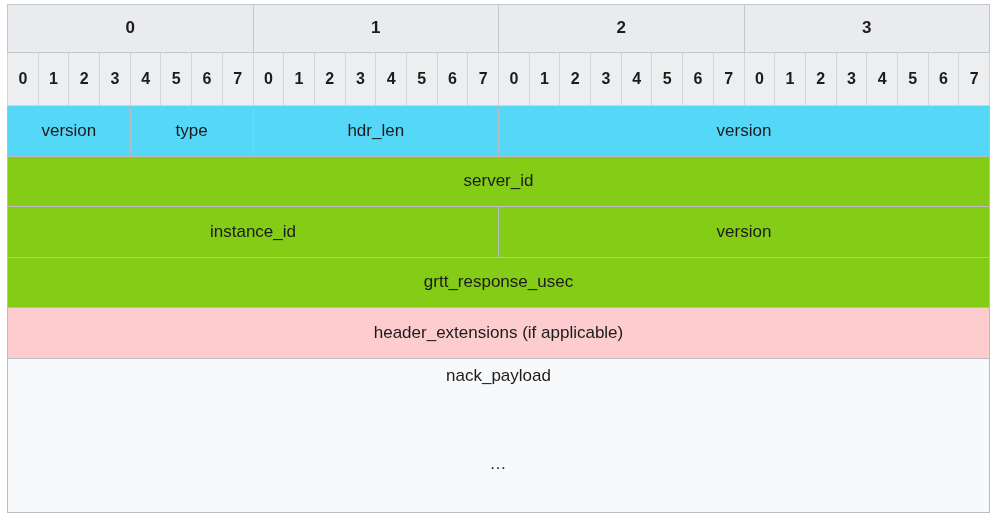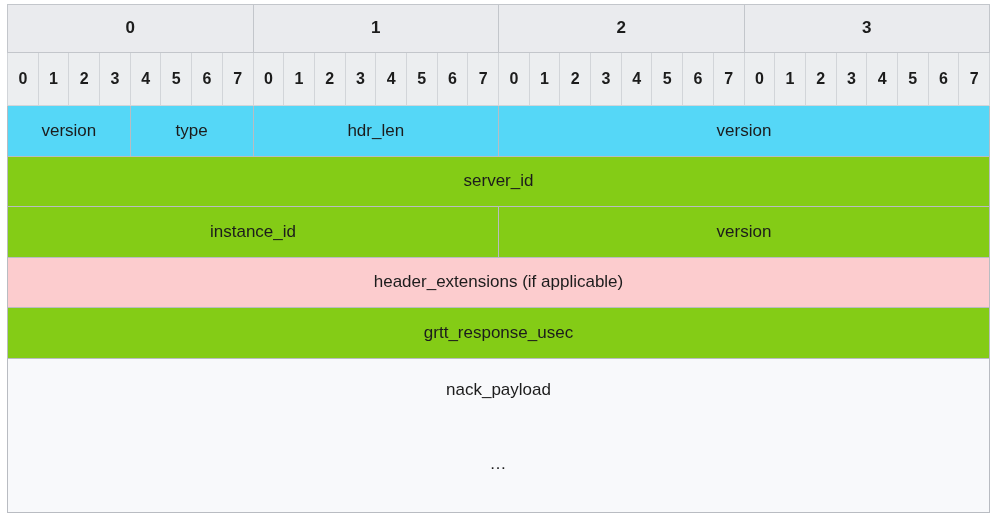--- a/index.html
+++ b/index.html
@@ -77,21 +77,21 @@
     vertical-align: top;
   }
 
   .payload-inner {
     position: relative;
     height: 100%;
     width: 100%;
   }
   .payload-label {
     position: absolute;
-    top: 22px;
+    top: 8px;
     left: 0;
     right: 0;
     text-align: center;
     font-size: 17px;
   }
   .payload-ellipsis {
     position: absolute;
     top: 96px;
     left: 0;
     right: 0;
@@ -187,24 +187,24 @@
           <td colspan="16" class="c-strong">version</td>
         </tr>
         <tr class="field-row">
           <td colspan="32" class="c-light">server_id</td>
         </tr>
         <tr class="field-row">
           <td colspan="16" class="c-light">instance_id</td>
           <td colspan="16" class="c-light">version</td>
         </tr>
         <tr class="field-row">
+          <td colspan="32" class="c-light">grtt_response_usec</td>
+        </tr>
+        <tr class="field-row">
           <td colspan="32" class="c-pink">header_extensions (if applicable)</td>
-        </tr>
-        <tr class="field-row">
-          <td colspan="32" class="c-light">grtt_response_usec</td>
         </tr>
         <tr class="payload-row">
           <td colspan="32" class="c-payload">
             <div class="payload-inner">
               <div class="payload-label">nack_payload</div>
               <div class="payload-ellipsis">…</div>
             </div>
           </td>
         </tr>
       </tbody>

